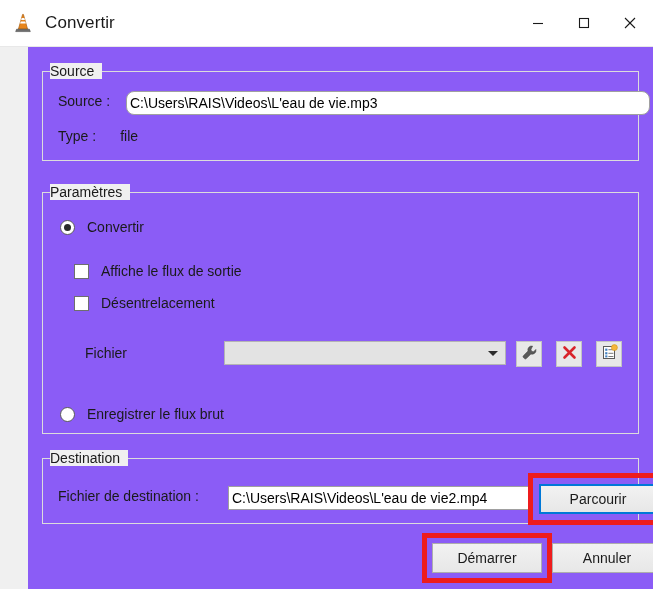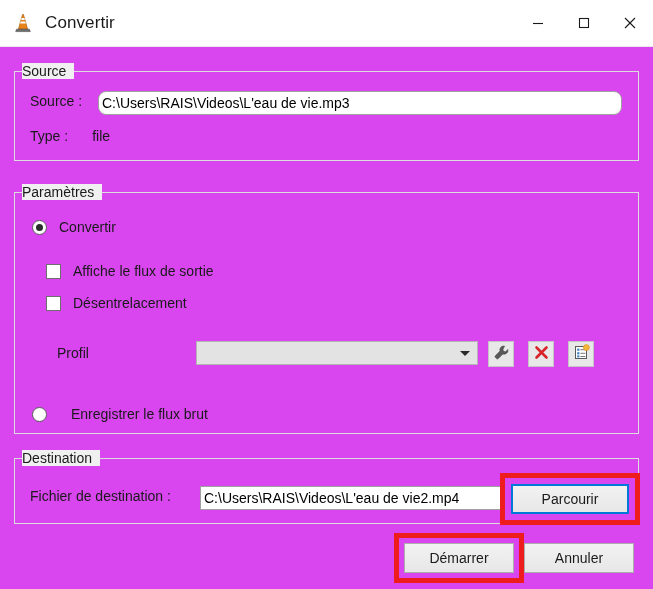--- a/index.html
+++ b/index.html
@@ -52,21 +52,22 @@
     display: flex;
     align-items: center;
     justify-content: center;
   }
 
   
   .body {
     padding: 0;
     position: relative;
     height: 543px;
-    background: #d946ef;
+    background: #8b5cf6;
+    margin-left: 28px;
   }
   .group-label {
     font-size: 14px;
     color: #1a1a1a;
     display: inline-block;
     background: #f0f0f0;
     padding-right: 8px;
     position: relative;
     z-index: 2;
   }
@@ -274,21 +275,21 @@
       <span class="checkbox"></span>
       <span class="lbl" style="margin-left:12px;">Affiche le flux de sortie</span>
     </div>
 
     <div class="row" style="left:46px; top:248px;">
       <span class="checkbox"></span>
       <span class="lbl" style="margin-left:12px;">Désentrelacement</span>
     </div>
 
     <div class="row" style="left:57px; top:298px;">
-      <span class="lbl">Profil</span>
+      <span class="lbl">Fichier</span>
     </div>
     <div class="combo" style="position:absolute; left:196px; top:294px; width:282px;">
       <span></span>
       <span class="arrow"></span>
     </div>
 
     <div class="iconbtn" style="position:absolute; left:488px; top:294px;">
       <span>
         <svg width="17" height="17" viewBox="0 0 17 17">
           <path d="M11.6 2.1 a3.9 3.9 0 0 0 -4.6 5.0 L2.4 11.7 a1.3 1.3 0 0 0 0 1.8 l1.1 1.1 a1.3 1.3 0 0 0 1.8 0 l4.6 -4.6 a3.9 3.9 0 0 0 5.0 -4.6 l-2.4 2.4 -2.0 -0.5 -0.5 -2.0 z" fill="#5a5a5a" stroke="#3c3c3c" stroke-width="0.5"></path>
@@ -313,21 +314,21 @@
           <rect x="7.4" y="5.2" width="5" height="1" fill="#7a7a7a"></rect>
           <rect x="4.2" y="8.2" width="2.2" height="2.2" fill="#3f7fbf"></rect>
           <rect x="7.4" y="8.8" width="5" height="1" fill="#7a7a7a"></rect>
           <rect x="4.2" y="11.4" width="2.2" height="2.0" fill="#3f7fbf"></rect>
           <rect x="7.4" y="12.0" width="5" height="1" fill="#7a7a7a"></rect>
           <circle cx="13.4" cy="3.6" r="3.0" fill="#f5b63c" stroke="#d4931a" stroke-width="0.6"></circle>
         </svg>
       </span>
     </div>
 
-    <div class="row" style="left:32px; top:359px;gap:12px;">
+    <div class="row" style="left:32px; top:359px;">
       <span class="radio"></span>
       <span class="lbl" style="margin-left:12px;">Enregistrer le flux brut</span>
     </div>
   </div>
 
   <div>
     <div style="position:absolute; left:22px; top:403px;">
       <span class="group-label">Destination</span>
     </div>
     <div class="hline" style="left:14px; right:14px; top:411px;"></div>

